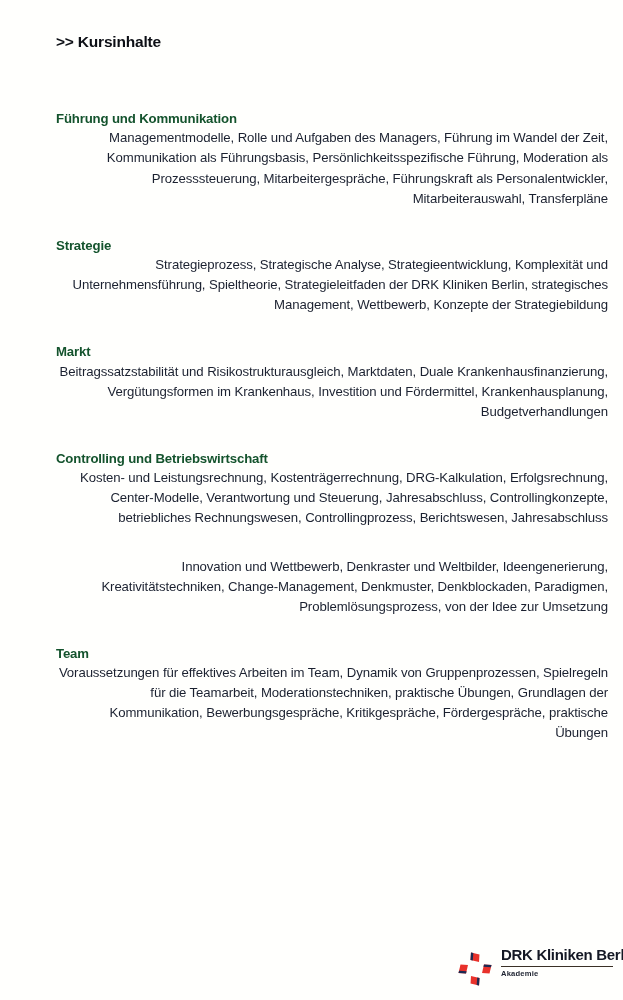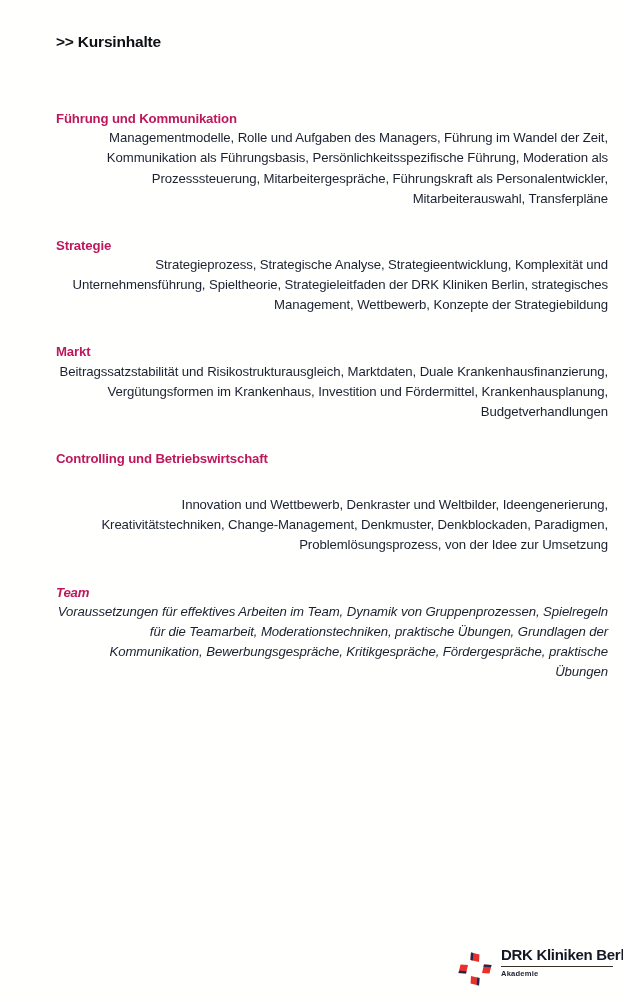--- a/index.html
+++ b/index.html
@@ -41,28 +41,27 @@
     left: 56px;
     top: 110px;
     width: 552px;
   }
 
   .section {
     margin-bottom: 28px;
   }
   .section:last-child {
     margin-bottom: 8px;
-    font-style: italic;
   }
 
   .section-heading {
     font-size: 13.2px;
     font-weight: bold;
     letter-spacing: -0.15px;
-    color: #be185d;
+    color: #14532d;
     margin: 0 0 1px 0;
     line-height: 1.32;
   }
 
   .section-body {
     font-size: 13.2px;
     font-weight: normal;
     letter-spacing: -0.1px;
     color: #1b2130;
     line-height: 1.52;
@@ -139,20 +138,21 @@
       <p class="section-body">Strategieprozess, Strategische Analyse, Strategieentwicklung, Komplexität und Unternehmensführung, Spieltheorie, Strategieleitfaden der DRK Kliniken Berlin, strategisches Management, Wettbewerb, Konzepte der Strategiebildung</p>
     </div>
 
     <div class="section">
       <h2 class="section-heading">Markt</h2>
       <p class="section-body">Beitragssatzstabilität und Risikostrukturausgleich, Marktdaten, Duale Krankenhausfinanzierung, Vergütungsformen im Krankenhaus, Investition und Fördermittel, Krankenhausplanung, Budgetverhandlungen</p>
     </div>
 
     <div class="section">
       <h2 class="section-heading">Controlling und Betriebswirtschaft</h2>
+      <p class="section-body">Kosten- und Leistungsrechnung, Kostenträgerrechnung, DRG-Kalkulation, Erfolgsrechnung, Center-Modelle, Verantwortung und Steuerung, Jahresabschluss, Controllingkonzepte, betriebliches Rechnungswesen, Controllingprozess, Berichtswesen, Jahresabschluss</p>
     </div>
 
     <div class="section">
       <p class="section-body">Innovation und Wettbewerb, Denkraster und Weltbilder, Ideengenerierung, Kreativitätstechniken, Change-Management, Denkmuster, Denkblockaden, Paradigmen, Problemlösungsprozess, von der Idee zur Umsetzung</p>
     </div>
 
     <div class="section">
       <h2 class="section-heading">Team</h2>
       <p class="section-body">Voraussetzungen für effektives Arbeiten im Team, Dynamik von Gruppenprozessen, Spielregeln für die Teamarbeit, Moderationstechniken, praktische Übungen, Grundlagen der Kommunikation, Bewerbungsgespräche, Kritikgespräche, Fördergespräche, praktische Übungen</p>
     </div>

